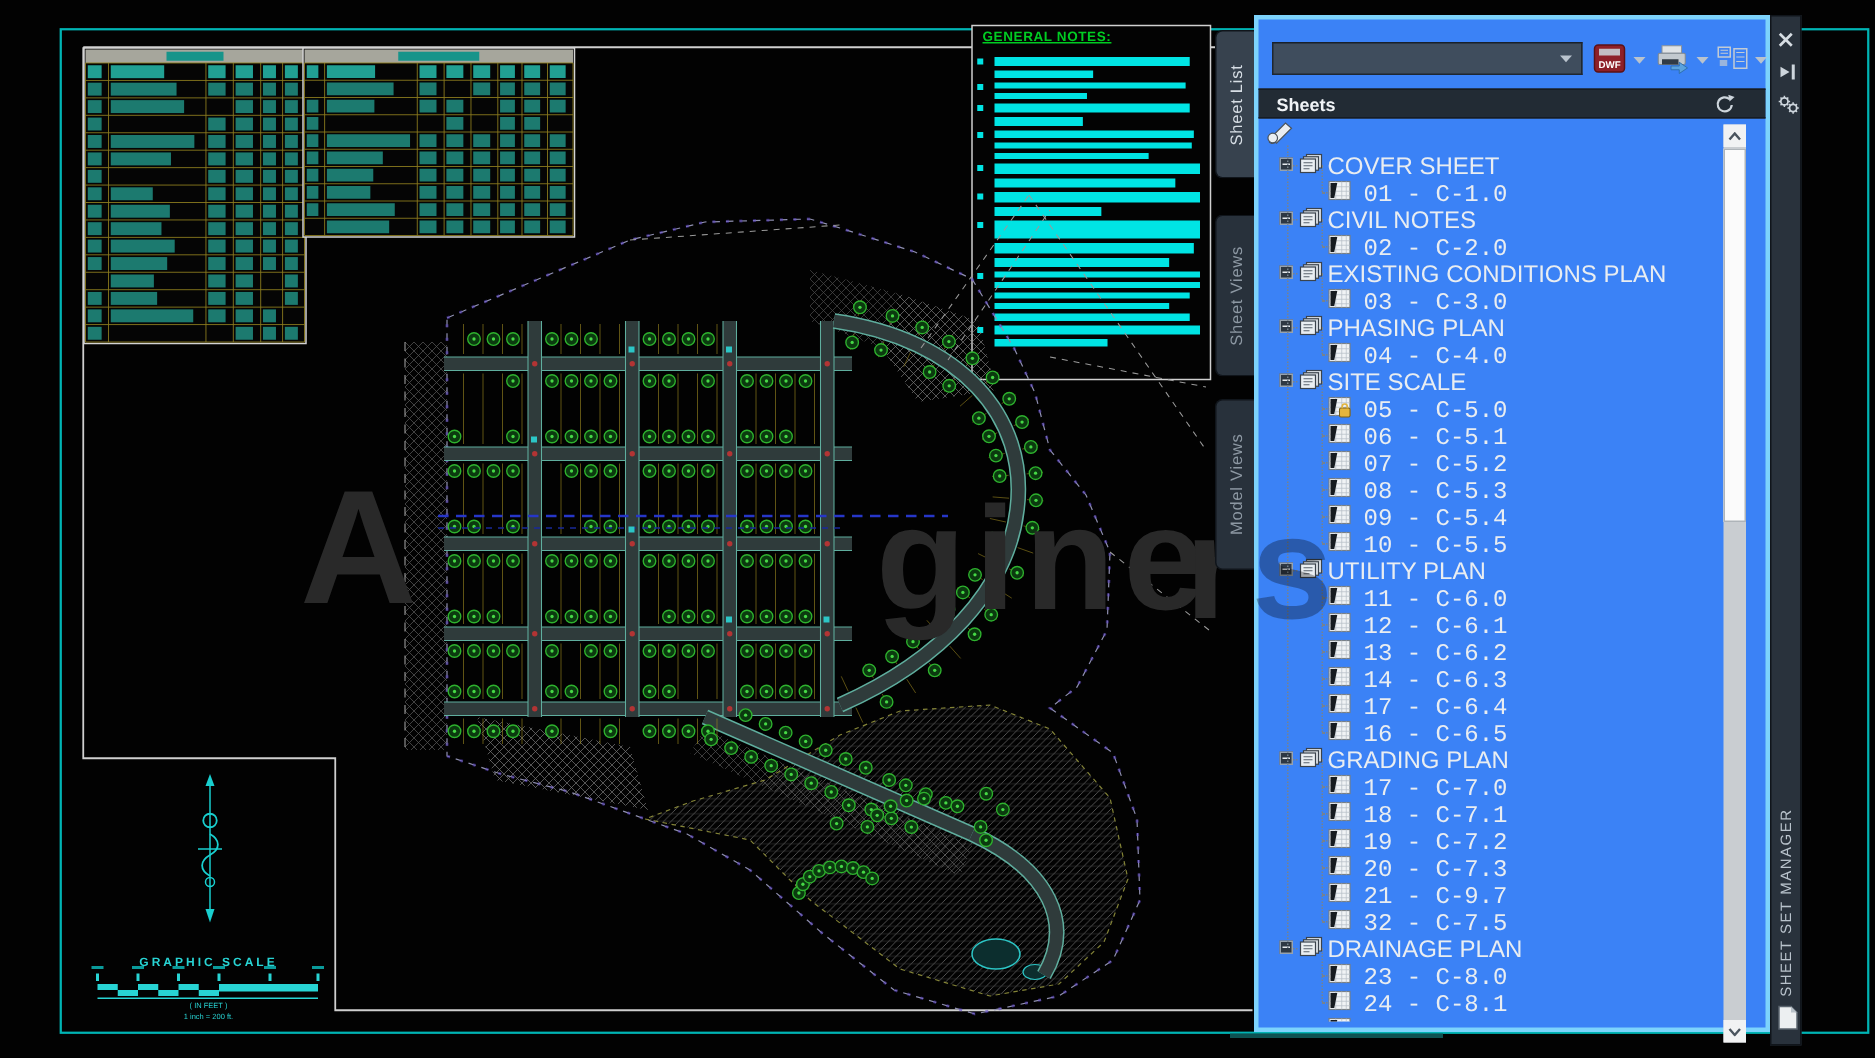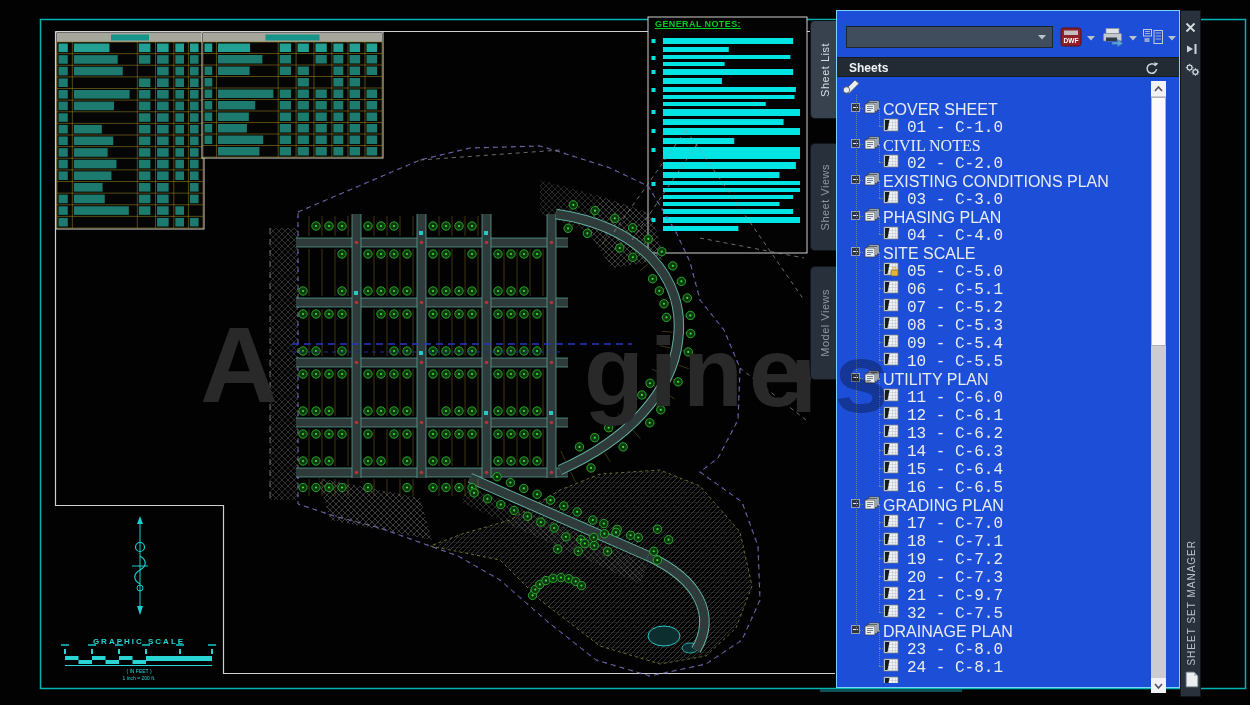--- a/index.html
+++ b/index.html
@@ -17,21 +17,21 @@
   
   .wm{position:absolute;left:0;top:0;width:1250px;height:705px;pointer-events:none;}
   .wm span{position:absolute;font-weight:bold;font-family:"Liberation Sans",sans-serif;}
   #wm-under{z-index:2;color:#292929;}
   #wm-over{z-index:30;color:rgba(0,0,0,.30);clip-path:inset(0 0 0 836px);}
   .wm .f0{left:200px;top:302px;font-size:108px;}
   .wm .f1{left:584px;top:316px;font-size:98px;letter-spacing:6px;text-align:right;}
   .wm .f2{left:790px;top:322px;font-size:98px;letter-spacing:6px;}
   
   #palette{position:absolute;left:836px;top:10px;width:344px;height:678px;z-index:10;
-           background:#1d4ed8;border:1px solid #7dd3fc;box-sizing:border-box;}
+           background:#3b82f6;border:3px solid #7dd3fc;box-sizing:border-box;}
   .vtab{position:absolute;left:810px;width:27px;z-index:9;background:#28313b;
         border:1px solid #10151b;border-right:none;border-radius:5px 0 0 5px;
         display:flex;align-items:center;justify-content:center;cursor:pointer;}
   .vtab span{writing-mode:vertical-rl;transform:rotate(180deg);font-size:11px;color:#8d98a3;
              letter-spacing:.5px;}
   .vtab.active{background:#37424e;}
   .vtab.active span{color:#d7dee5;}
   #tab-sheet-list{top:20px;height:97px;}
   #tab-sheet-views{top:143px;height:106px;}
   #tab-model-views{top:266px;height:112px;}
@@ -1098,21 +1098,21 @@
           <div class="tree-row sheet-row" style="top: 40px;">
             <div class="stub" style="left: 42px; width: 6px;"></div>
             <span class="sicon2"><svg width="17" height="15">
                 <rect x="1" y="1" width="14" height="12" fill="#f0f3f5" stroke="#767f87" stroke-width=".8"></rect>
                 <path d="M5.5 1 V13 M9.5 1 V13 M12.5 1 V13 M1 4.5 H15 M1 7.5 H15 M1 10.5 H15" stroke="#b6bec5" stroke-width=".5"></path>
                 <path d="M2 2 L6.5 2 L4.5 12 L2 12 Z" fill="#161b20"></path>
               </svg></span>
             <span class="lbl">01 - C-1.0</span>
           </div>
           <div class="guide-v" style="left: 41.5px; top: 31px; height: 18px;"></div>
-          <div class="tree-row group-row" style="top: 58px; font-family: Liberation Serif, serif;">
+          <div class="tree-row group-row" style="top: 58px;">
             <div class="stub" style="left: 19px; width: 7px;"></div>
             <span class="minus"></span>
             <span class="gicon"><svg width="18" height="15">
                 <rect x="6" y="1" width="10" height="9" fill="#dfe5ea" stroke="#3a434d" stroke-width=".8"></rect>
                 <rect x="4" y="2.5" width="10" height="9" fill="#dfe5ea" stroke="#3a434d" stroke-width=".8"></rect>
                 <rect x="2" y="4" width="10" height="9" fill="#e9eef2" stroke="#3a434d" stroke-width=".8"></rect>
                 <path d="M4 6.5 h6 M4 8.5 h6 M4 10.5 h4" stroke="#59636e" stroke-width=".8"></path>
               </svg></span>
             <span class="lbl">CIVIL NOTES</span>
           </div>
@@ -1285,21 +1285,21 @@
               </svg></span>
             <span class="lbl">14 - C-6.3</span>
           </div>
           <div class="tree-row sheet-row" style="top: 382px;">
             <div class="stub" style="left: 42px; width: 6px;"></div>
             <span class="sicon2"><svg width="17" height="15">
                 <rect x="1" y="1" width="14" height="12" fill="#f0f3f5" stroke="#767f87" stroke-width=".8"></rect>
                 <path d="M5.5 1 V13 M9.5 1 V13 M12.5 1 V13 M1 4.5 H15 M1 7.5 H15 M1 10.5 H15" stroke="#b6bec5" stroke-width=".5"></path>
                 <path d="M2 2 L6.5 2 L4.5 12 L2 12 Z" fill="#161b20"></path>
               </svg></span>
-            <span class="lbl">15 - C-6.4</span>
+            <span class="lbl">17 - C-6.4</span>
           </div>
           <div class="tree-row sheet-row" style="top: 400px;">
             <div class="stub" style="left: 42px; width: 6px;"></div>
             <span class="sicon2"><svg width="17" height="15">
                 <rect x="1" y="1" width="14" height="12" fill="#f0f3f5" stroke="#767f87" stroke-width=".8"></rect>
                 <path d="M5.5 1 V13 M9.5 1 V13 M12.5 1 V13 M1 4.5 H15 M1 7.5 H15 M1 10.5 H15" stroke="#b6bec5" stroke-width=".5"></path>
                 <path d="M2 2 L6.5 2 L4.5 12 L2 12 Z" fill="#161b20"></path>
               </svg></span>
             <span class="lbl">16 - C-6.5</span>
           </div>

